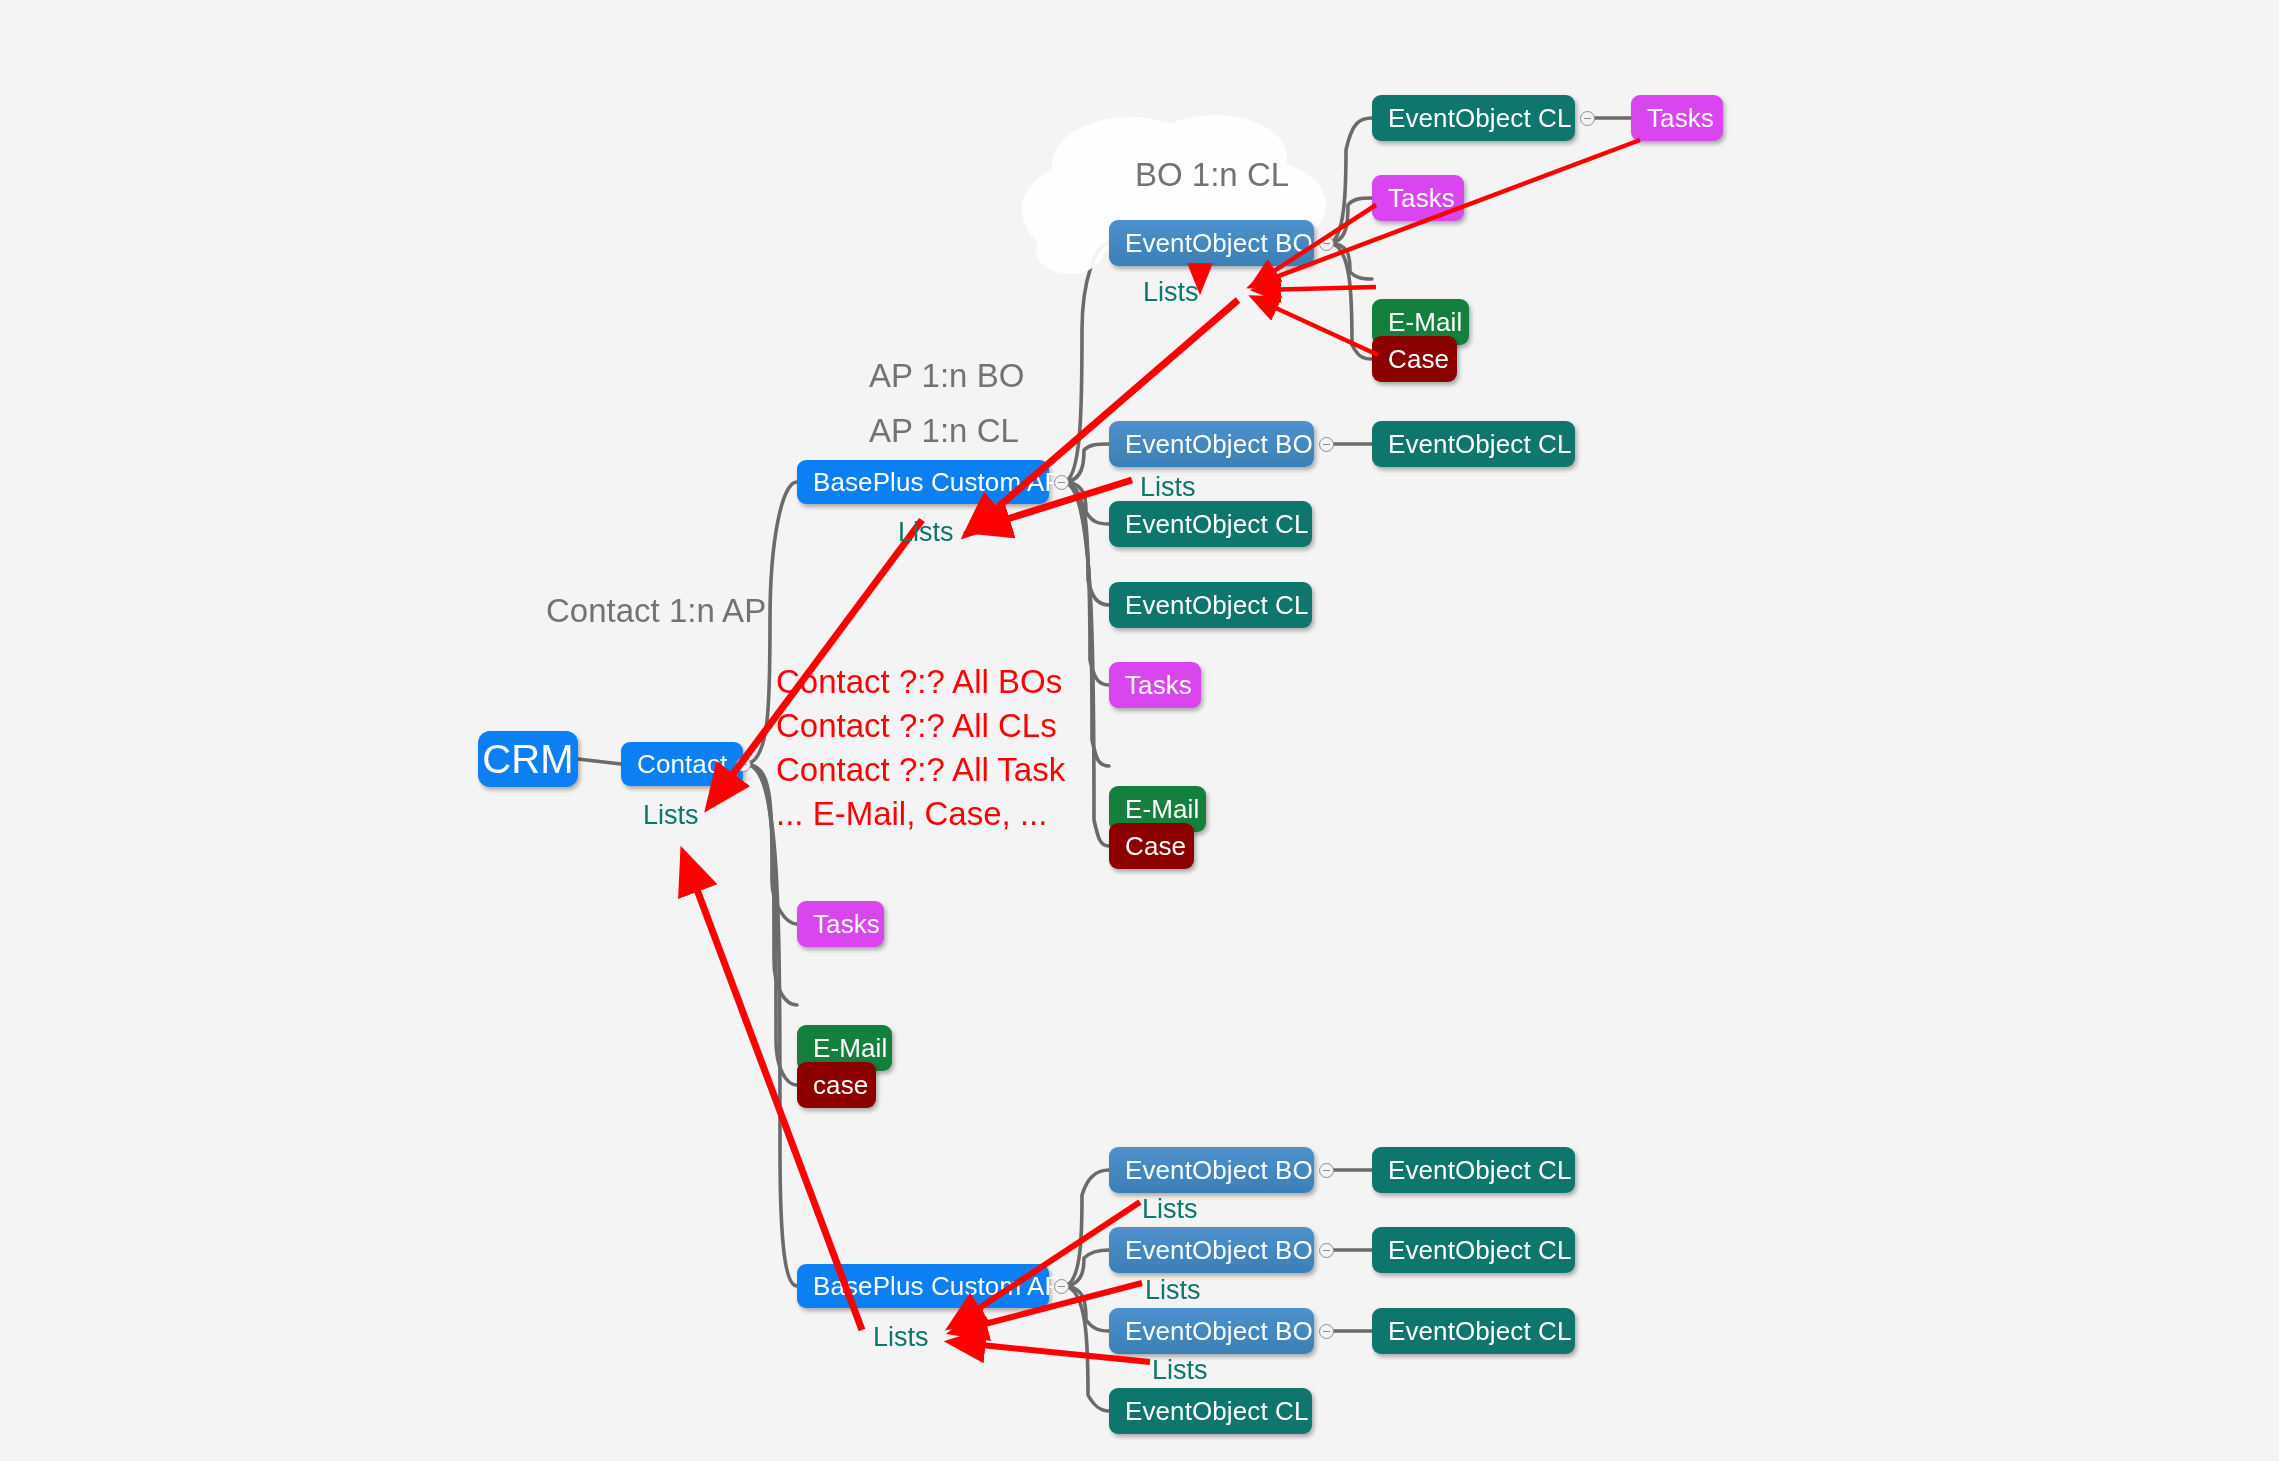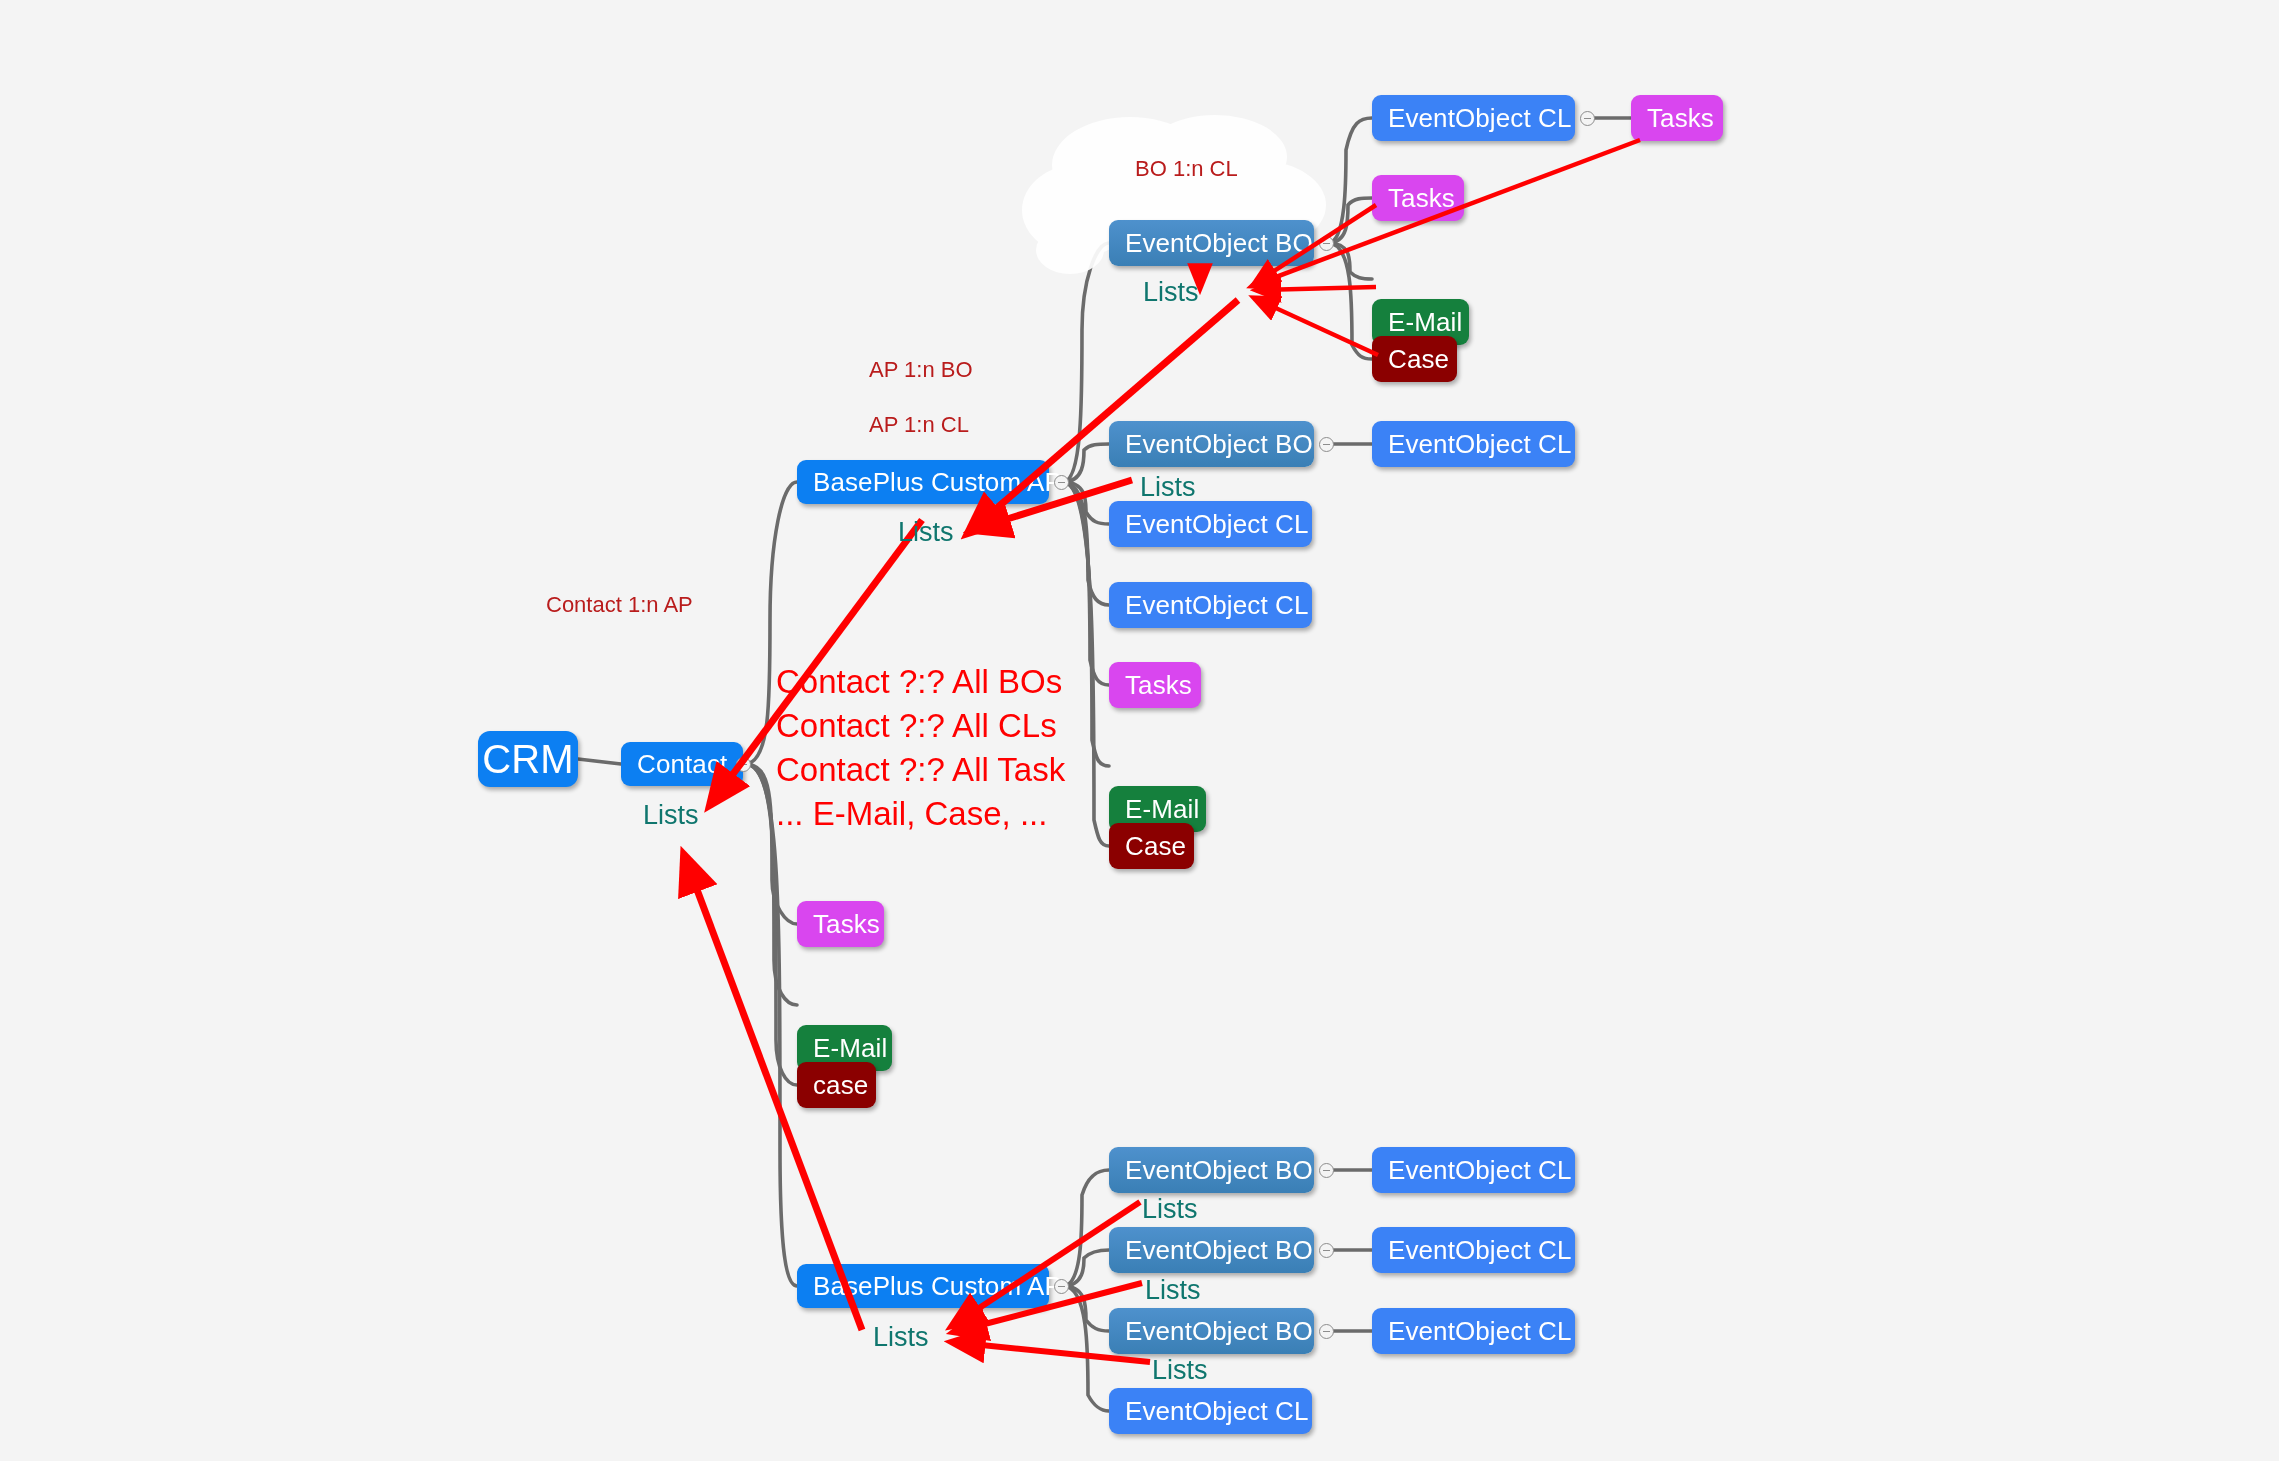--- a/index.html
+++ b/index.html
@@ -45,21 +45,21 @@
   .node.root {
     font-size: 40px;
     border-radius: 12px;
     justify-content: center;
     padding: 8px 10px;
   }
   .n-crm      { background: #0c7ff2; }
   .n-contact  { background: #0c7ff2; }
   .n-ap       { background: #0c7ff2; }
   .n-bo       { background: linear-gradient(180deg,#4e91cd 0%,#3a7fb5 100%); }
-  .n-cl       { background: #3b82f6; }
+  .n-cl       { background: #0f766e; }
   .n-tasks    { background: #d946ef; }
   .n-email    { background: #15803d; margin-top: 43px; }
   .n-case     { background: #8b0000; }
 
   .toggle {
     position: absolute;
     width: 15px;
     height: 15px;
     border: 1.4px solid #8d8d8d;
     border-radius: 50%;
@@ -79,22 +79,22 @@
 
   .lists-label {
     position: absolute;
     color: #0f766e;
     font-size: 27px;
     white-space: nowrap;
     z-index: 7;
   }
   .green-label {
     position: absolute;
-    color: #b91c1c;
-    font-size: 22px;
+    color: #737373;
+    font-size: 33px;
     white-space: nowrap;
     z-index: 3;
   }
   .red-block {
     position: absolute;
     color: #ff0000;
     font-size: 33px;
     line-height: 44px;
     white-space: nowrap;
     z-index: 7;

